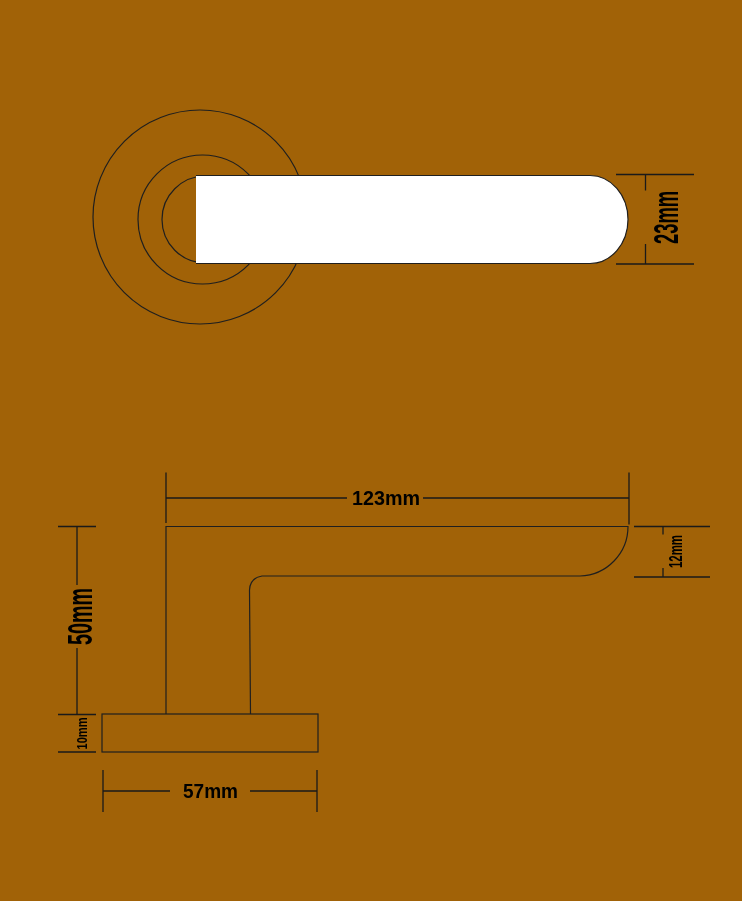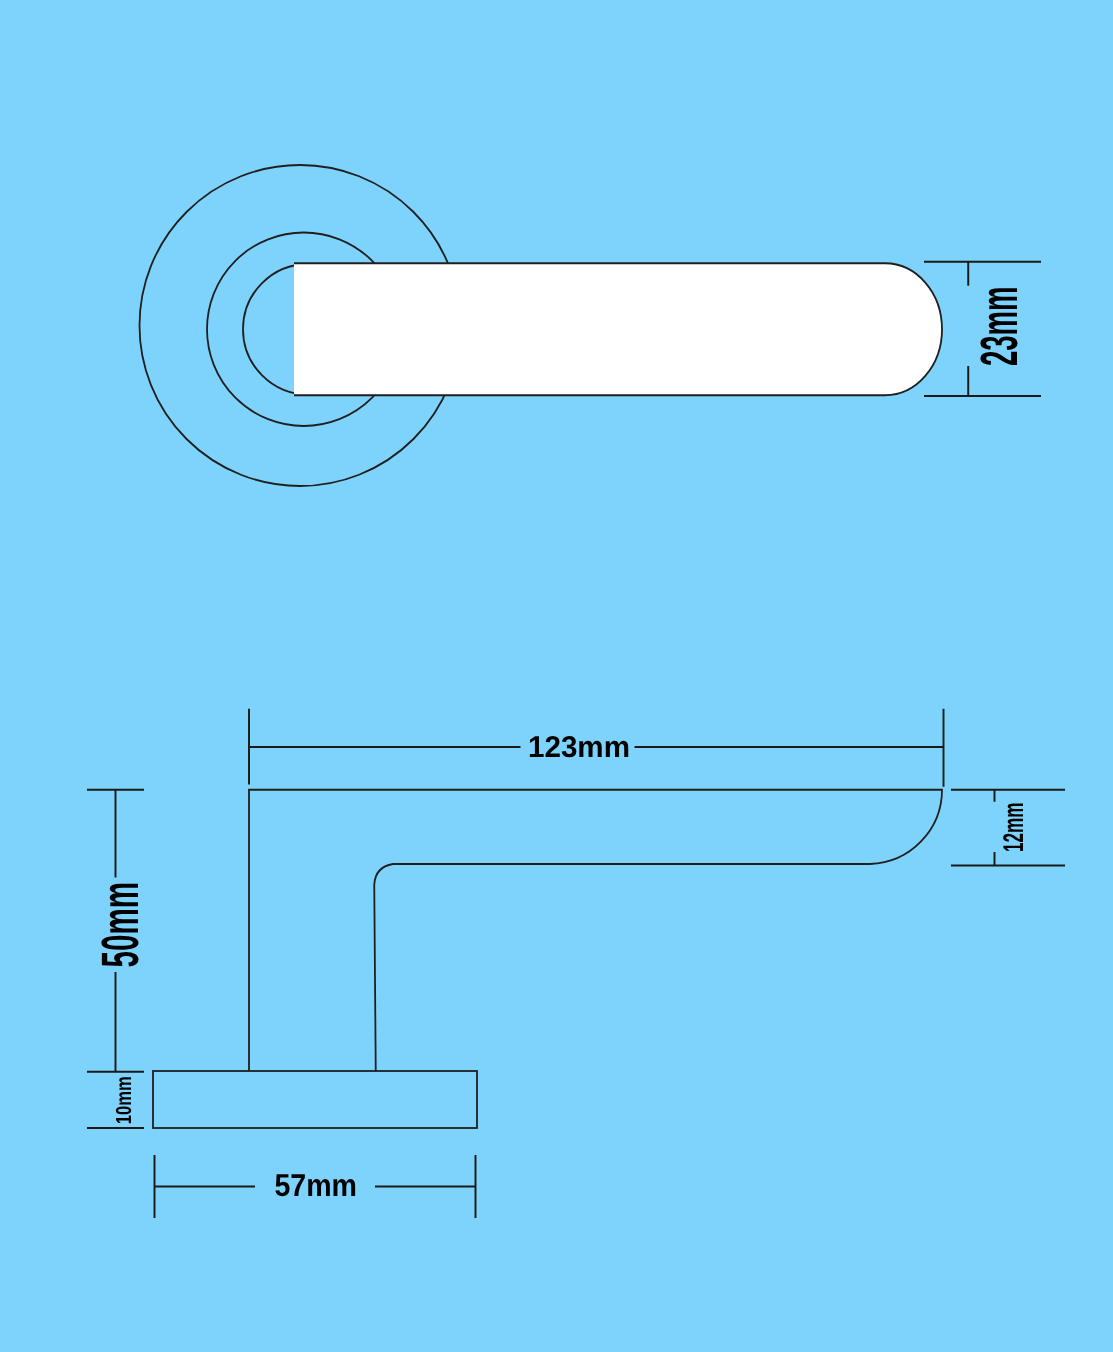--- a/index.html
+++ b/index.html
@@ -7,21 +7,21 @@
     padding: 0;
     background: #ffffff;
     width: 742px;
     height: 901px;
     font-family: "Liberation Sans", sans-serif;
   }
   .drawing-wrap {
     position: relative;
     width: 742px;
     height: 901px;
-    background: #7dd3fc;
+    background: #a16207;
     overflow: hidden;
   }
   svg { display: block; }
   .ln {
     fill: none;
     stroke: #1f1f1f;
     stroke-width: 1.2;
     stroke-linecap: butt;
   }
   .dimln {

